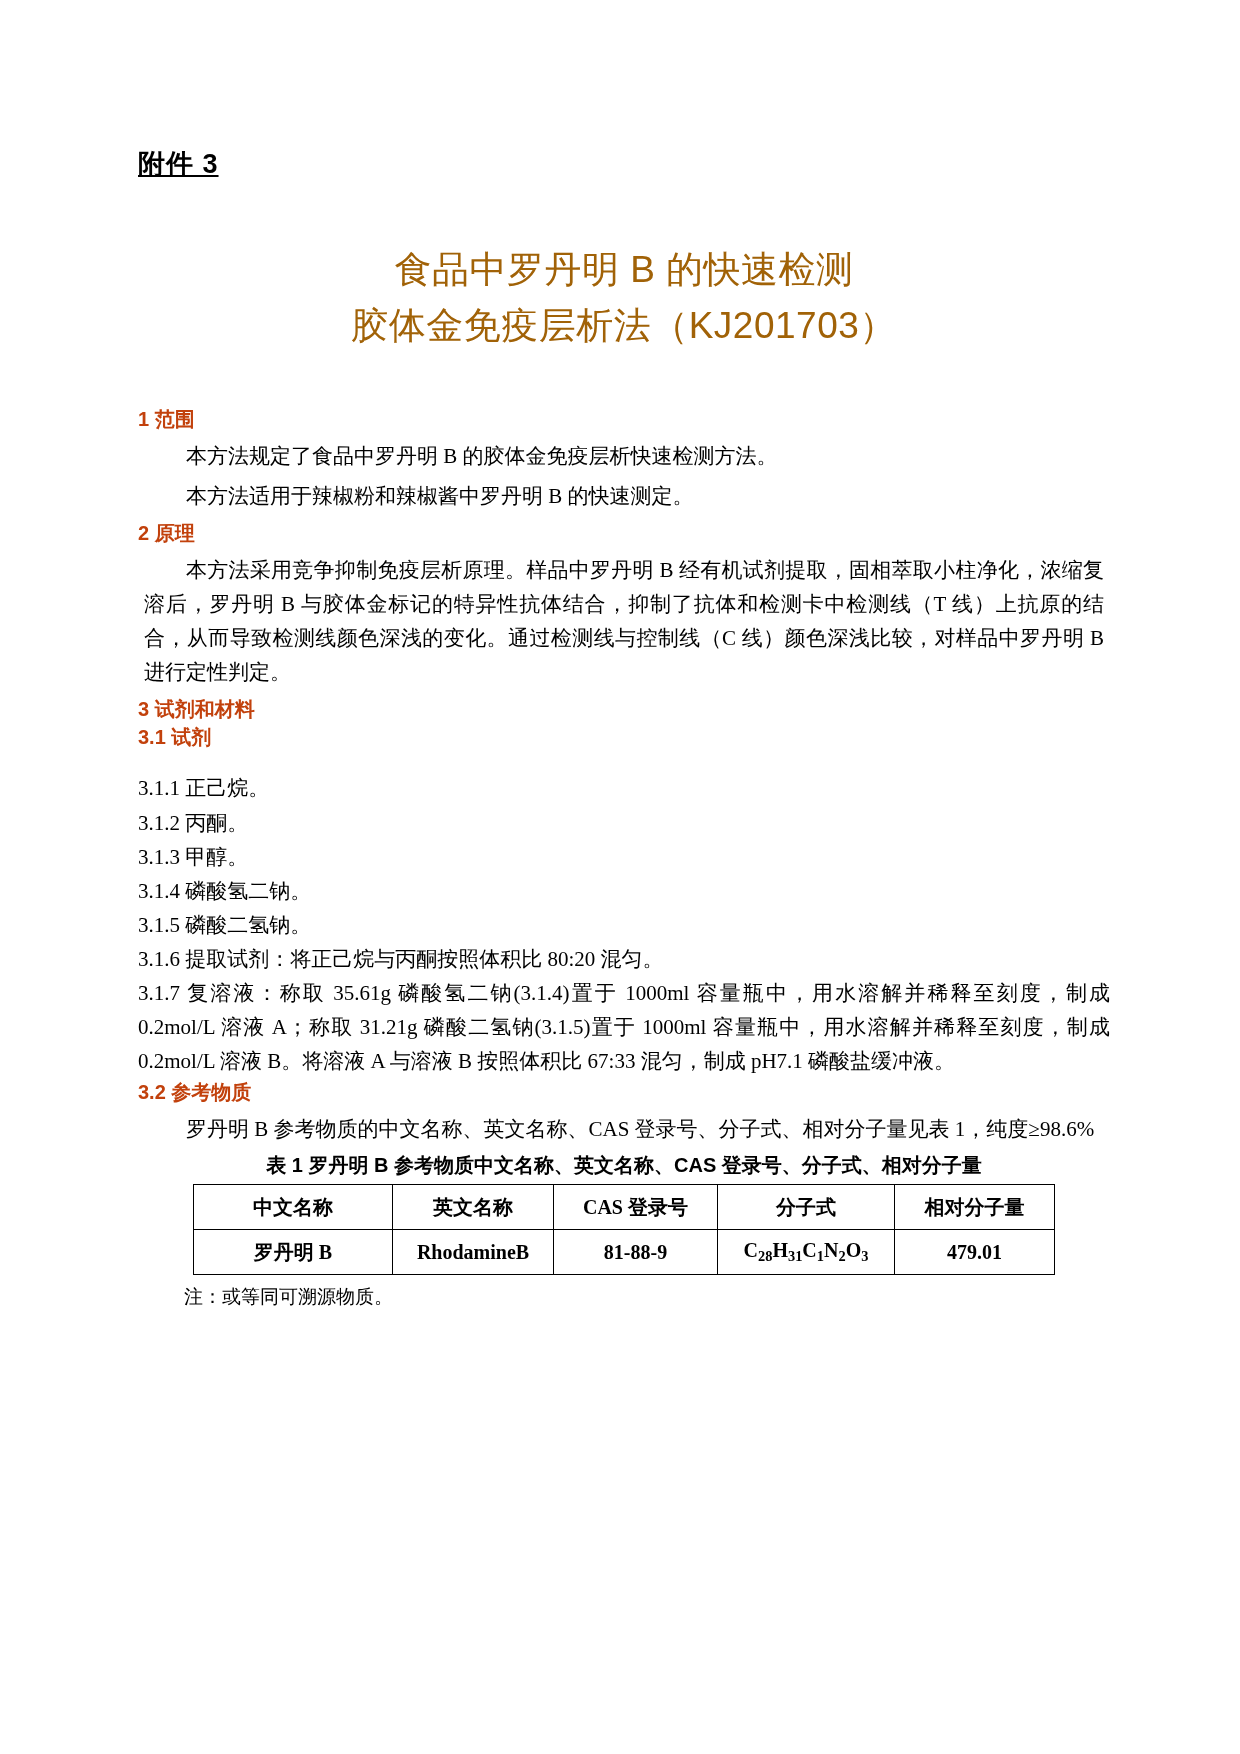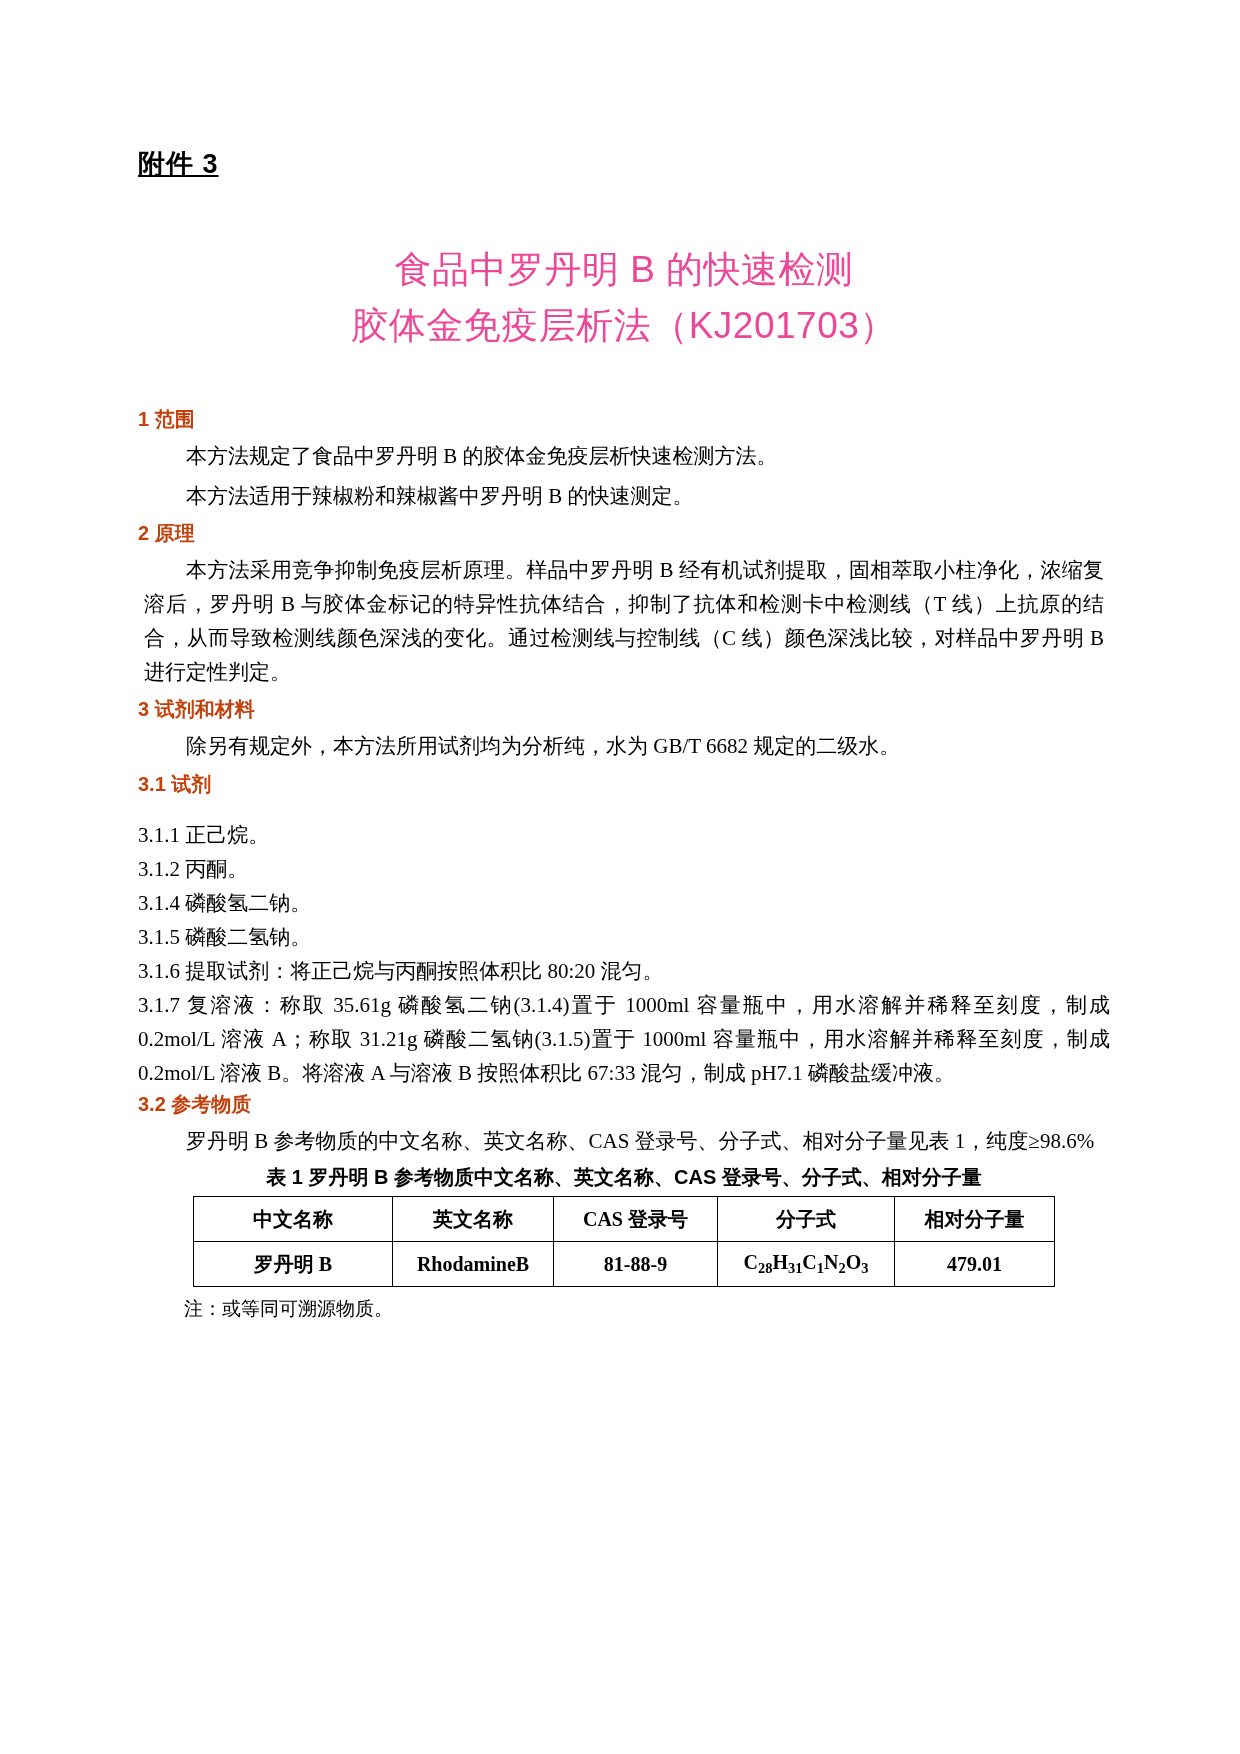--- a/index.html
+++ b/index.html
@@ -35,21 +35,21 @@
     line-height: 1.2;
     text-decoration: underline;
   }
 
   
   .doc-title {
     text-align: center;
     font-family: "Liberation Sans", "DejaVu Sans", sans-serif;
     font-weight: normal;
     font-size: 37px;
-    color: #ec4899;
+    color: #a16207;
     line-height: 1.5;
     margin-top: 62px;
     letter-spacing: 0.5px;
   }
   .doc-title .line {
     display: block;
     white-space: nowrap;
   }
 
   
@@ -160,27 +160,27 @@
     </div>
 
     <h2 class="section-heading" style="margin-top:52px;">1 范围</h2>
     <p class="body-par indent2 gap-md">本方法规定了食品中罗丹明 B 的胶体金免疫层析快速检测方法。</p>
     <p class="body-par indent2">本方法适用于辣椒粉和辣椒酱中罗丹明 B 的快速测定。</p>
 
     <h2 class="section-heading h-spacer-before">2 原理</h2>
     <p class="body-par indent2 gap-md">本方法采用竞争抑制免疫层析原理。样品中罗丹明 B 经有机试剂提取，固相萃取小柱净化，浓缩复溶后，罗丹明 B 与胶体金标记的特异性抗体结合，抑制了抗体和检测卡中检测线（T 线）上抗原的结合，从而导致检测线颜色深浅的变化。通过检测线与控制线（C 线）颜色深浅比较，对样品中罗丹明 B 进行定性判定。</p>
 
     <h2 class="section-heading h-spacer-before">3 试剂和材料</h2>
-    <p class="body-par indent2 gap-md">除另有规定外，本方法所用试剂均为分析纯，水为 GB/T 6682 规定的二级水。</p>
 
     <h2 class="section-heading h-spacer-before">3.1 试剂</h2>
 
     <div class="gap-md">
       <p class="reagent-line">3.1.1 正己烷。</p>
       <p class="reagent-line">3.1.2 丙酮。</p>
+      <p class="reagent-line">3.1.3 甲醇。</p>
       <p class="reagent-line">3.1.4 磷酸氢二钠。</p>
       <p class="reagent-line">3.1.5 磷酸二氢钠。</p>
       <p class="reagent-line">3.1.6 提取试剂：将正己烷与丙酮按照体积比 80:20 混匀。</p>
       <p class="reagent-line">3.1.7 复溶液：称取 35.61g 磷酸氢二钠(3.1.4)置于 1000ml 容量瓶中，用水溶解并稀释至刻度，制成 0.2mol/L 溶液 A；称取 31.21g 磷酸二氢钠(3.1.5)置于 1000ml 容量瓶中，用水溶解并稀释至刻度，制成 0.2mol/L 溶液 B。将溶液 A 与溶液 B 按照体积比 67:33 混匀，制成 pH7.1 磷酸盐缓冲液。</p>
     </div>
 
     <h2 class="section-heading h-spacer-before">3.2 参考物质</h2>
     <p class="body-par indent2 gap-md">罗丹明 B 参考物质的中文名称、英文名称、CAS 登录号、分子式、相对分子量见表 1，纯度≥98.6%</p>
 
     <div class="table-caption">表 1 罗丹明 B 参考物质中文名称、英文名称、CAS 登录号、分子式、相对分子量</div>

